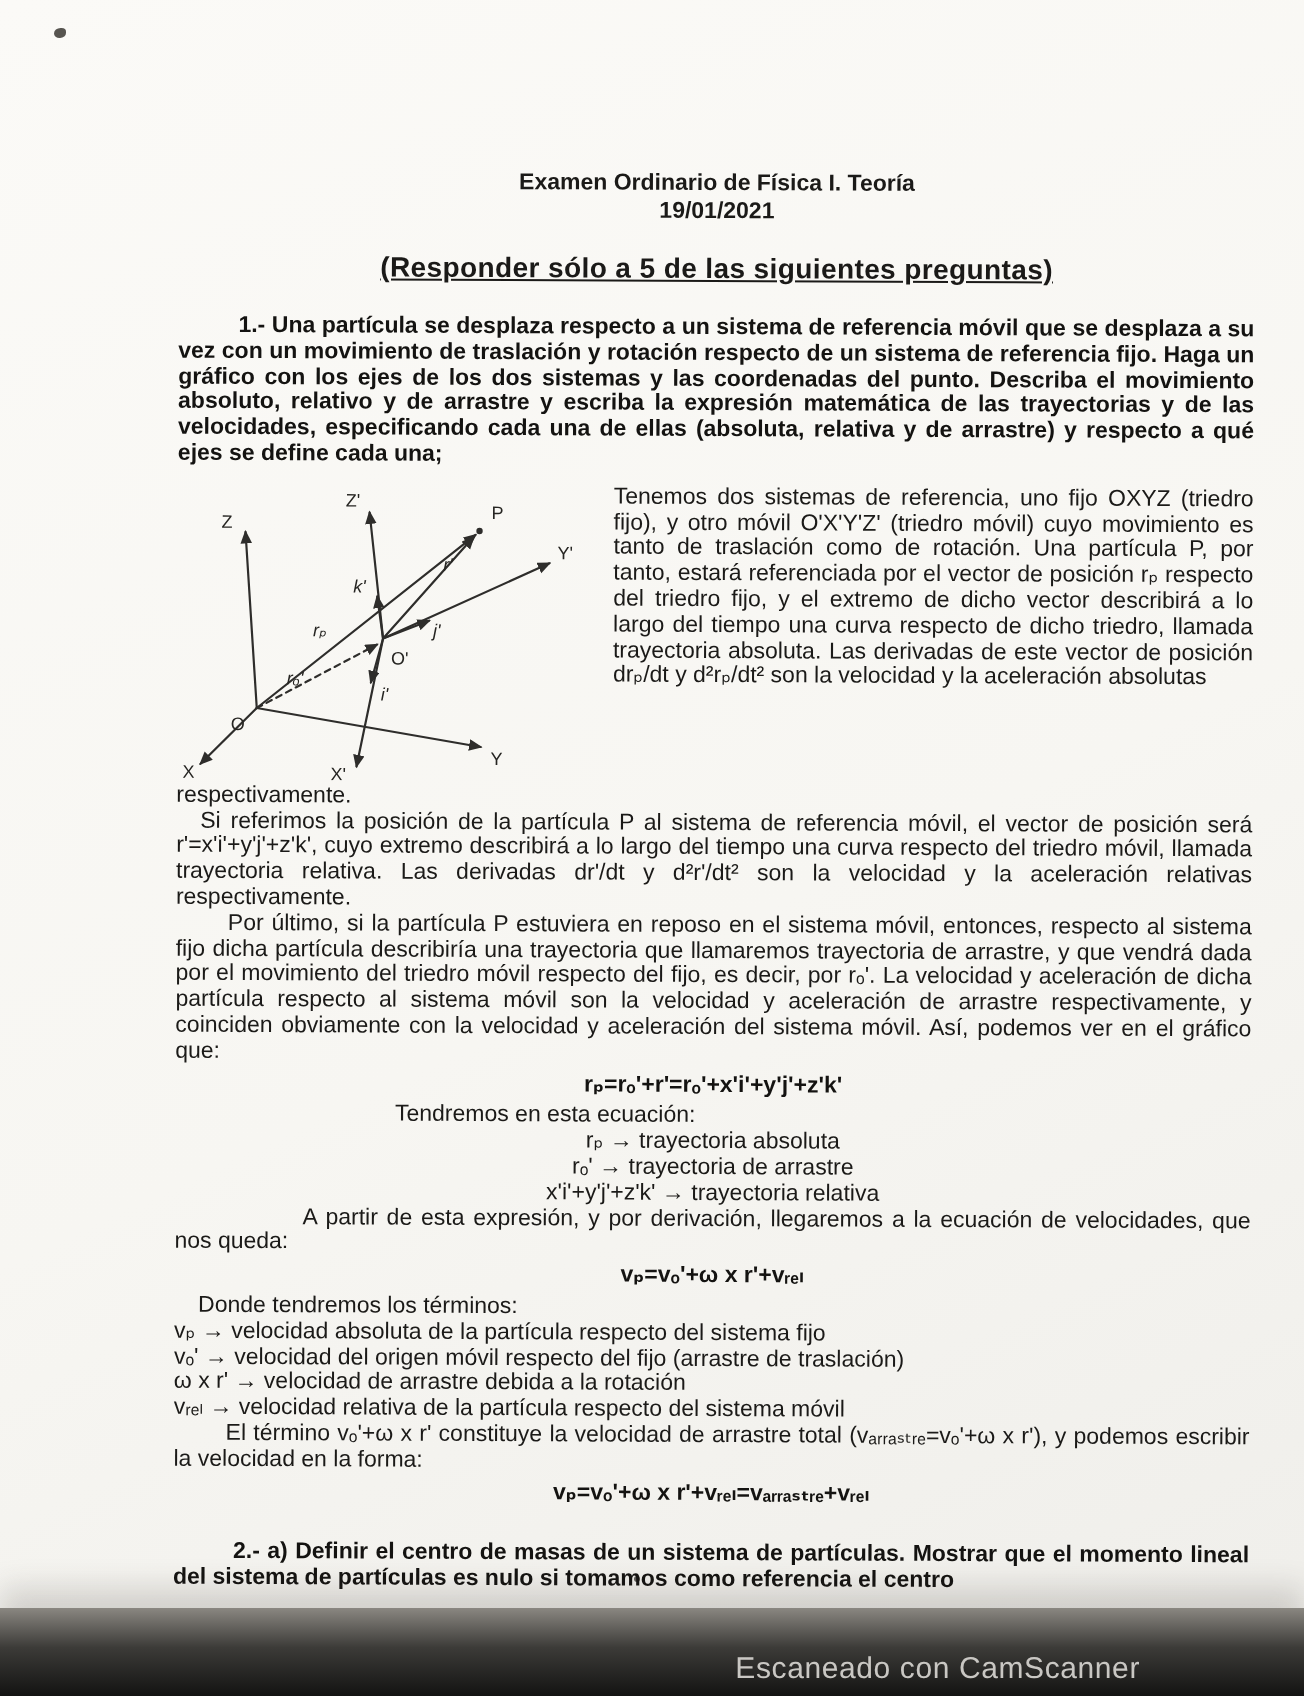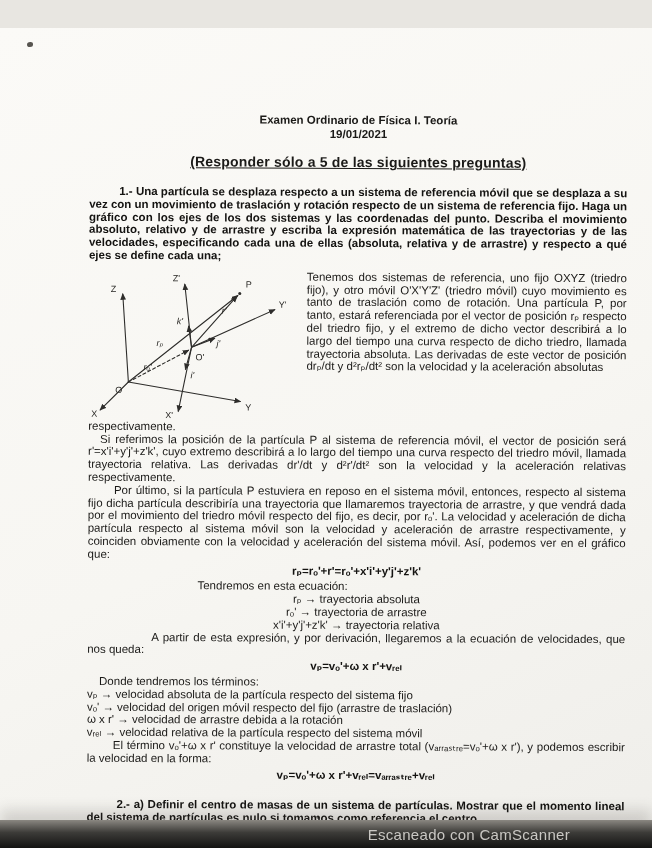--- a/index.html
+++ b/index.html
@@ -6,21 +6,20 @@
   html,body { width:652px; height:848px; }
   body {
     font-family:"Liberation Sans","DejaVu Sans",sans-serif;
     background:#e8e6e1;
     position:relative;
     overflow:hidden;
   }
   .page {
     position:absolute; inset:0;
     background:linear-gradient(155deg,#fbfaf7 0%,#f7f6f2 55%,#efeeea 100%);
-    margin-top:28px;
   }
   .content {
     position:absolute; top:86px; left:88px; right:26px;
     color:#1b1a18;
     transform:rotate(0.25deg);
   }
   .doc-header { text-align:center; font-weight:700; font-size:11.5px; line-height:13.5px; margin-bottom:13px; }
   .main-heading {
     text-align:center; font-weight:700; font-size:14px; letter-spacing:.2px;
     text-decoration:underline; margin-bottom:16px;
@@ -41,21 +40,21 @@
   .equation { font-weight:700; text-align:center; margin:3px 0; color:#141311; }
   .terms-intro { margin-left:110px; }
   .terms-center { text-align:center; }
   .question2 { margin-top:18px; }
   
   .speck { position:absolute; background:#3a3733; }
   .speck-tl { left:27px; top:14px; width:6px; height:5px; border-radius:60% 40% 55% 50%; opacity:.85; }
   .speck-bc { left:317px; top:788px; width:3px; height:3px; border-radius:50%; opacity:.8; }
   
   .scan-footer {
-    position:absolute; left:0; right:0; bottom:0; height:28px;
+    position:absolute; left:0; right:0; bottom:0; height:44px;
     background:linear-gradient(180deg,#8a8781 0%,#3c3b38 45%,#131312 100%);
     box-shadow:0 -10px 14px rgba(60,58,52,.18);
   }
   .watermark {
     position:absolute; right:82px; bottom:5px;
     font-size:15px; color:#c9c7c3; letter-spacing:.3px;
   }
   svg text { font-family:"Liberation Sans","DejaVu Sans",sans-serif; }
 </style>
 </head>

